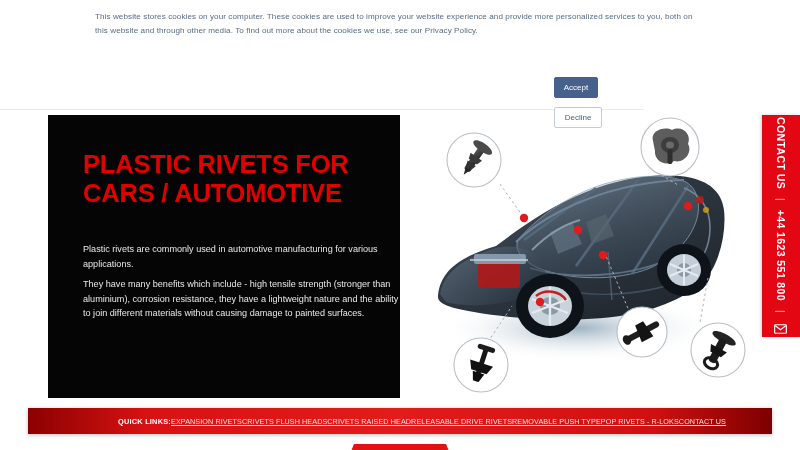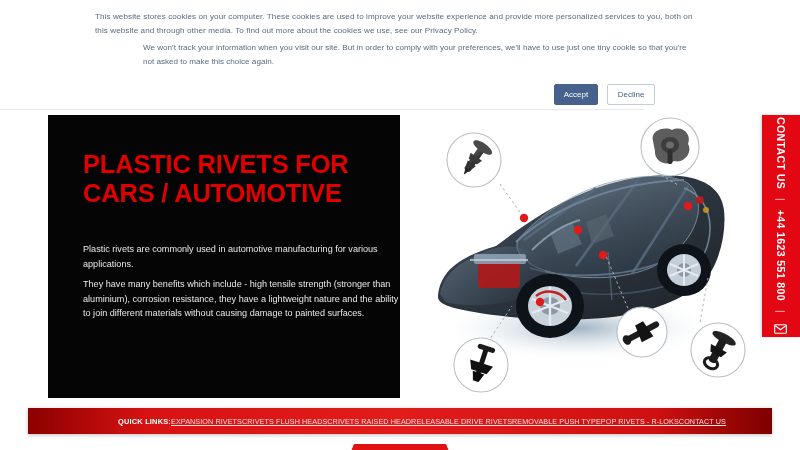--- a/index.html
+++ b/index.html
@@ -38,23 +38,24 @@
   .cookie-text-sub {
     position: absolute;
     left: 143px; top: 41px;
     width: 545px;
     font-size: 8.1px;
     line-height: 13.5px;
     color: #5a6b82;
   }
   .cookie-buttons {
     position: absolute;
-    left: 554px; top: 84px;
+    left: 554px; top: 77px;
     display: flex;
     gap: 9px;
+    flex-direction: column;
   }
   .btn-accept {
     width: 44px; height: 21px;
     background: #46618c;
     color: #ffffff;
     border: 1px solid #46618c;
     border-radius: 2px;
     font-size: 8px;
     font-family: "Liberation Sans", sans-serif;
     display: flex; align-items: center; justify-content: center;
@@ -198,21 +199,20 @@
     margin-top: 24px;
   }
 </style>
 </head>
 <body>
 
 <div id="page">
 
   <div id="cookie-banner">
     <div class="cookie-text">This website stores cookies on your computer. These cookies are used to improve your website experience and provide more personalized services to you, both on this website and through other media. To find out more about the cookies we use, see our Privacy Policy.</div>
-    <div class="cookie-text-sub">We won't track your information when you visit our site. But in order to comply with your preferences, we'll have to use just one tiny cookie so that you're not asked to make this choice again.</div>
     <div class="cookie-buttons">
       <button class="btn-accept">Accept</button>
       <button class="btn-decline">Decline</button>
     </div>
   </div>
 
   <div id="content">
 
     <div id="black-panel">
       <h1 id="hero-title">PLASTIC RIVETS FOR CARS / AUTOMOTIVE</h1>

